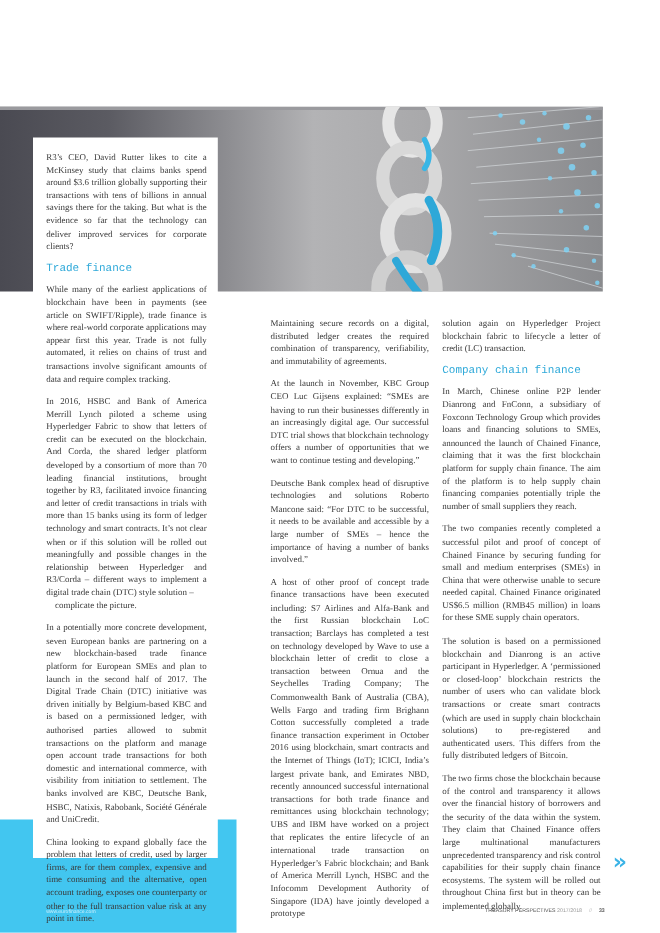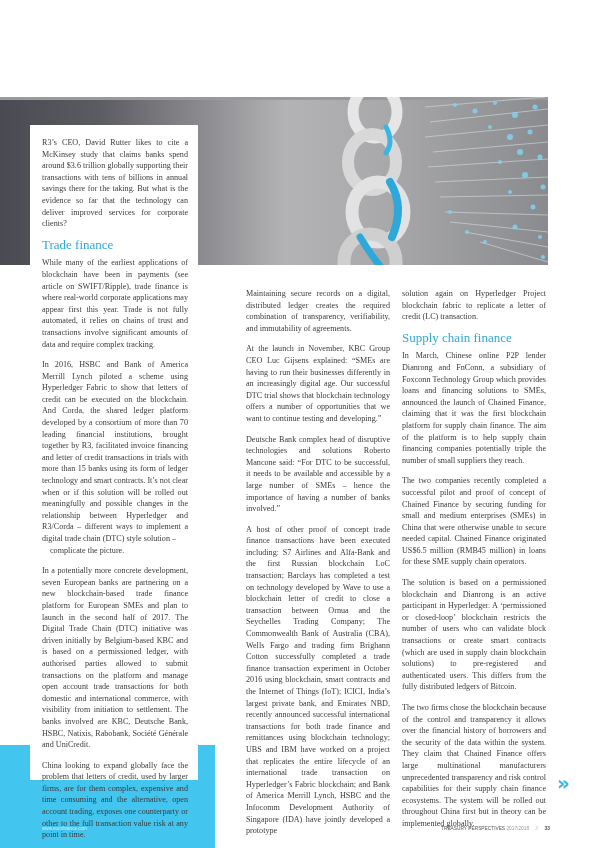--- a/index.html
+++ b/index.html
@@ -10,21 +10,21 @@
   .banner .top-stripe { position:absolute; left:0; top:0; width:100%; height:3px; background:#9a9a9e; }
   .chain { position:absolute; left:320px; top:-10px; width:110px; height:190px; }
   .fibers { position:absolute; left:425px; top:0; width:123px; height:168px; }
   .cyan-panel { position:absolute; left:0; top:745px; width:215px; height:103px; background:#42c6f0; }
   .white-box { position:absolute; left:30px; top:125px; width:168px; height:655px; background:#ffffff; }
   .col { position:absolute; font-size:8.15px; line-height:11.6px; text-align:justify; }
   .col p { margin:0 0 9px 0; hyphens:auto; }
   .col1 { left:42px; top:137px; width:146px; }
   .col2 { left:246px; top:288px; width:144px; }
   .col3 { left:402px; top:288px; width:144px; }
-  .subhead { font-family:Liberation Serif, serif; color:#2fa9d9; font-size:13px; font-weight:normal; margin:0 0 7px 0; }
+  .subhead { font-family:Liberation Mono, monospace; color:#2fa9d9; font-size:10px; font-weight:normal; margin:0 0 7px 0; }
   .indent { padding-left:8px; }
   .chevron { position:absolute; left:557px; top:773px; font-family:"DejaVu Sans",sans-serif; font-size:20px; font-weight:bold; color:#3bb3e6; letter-spacing:-6px; line-height:20px; }
   .footer-url { position:absolute; left:42px; top:826px; font-family:"Liberation Sans",sans-serif; font-size:4.6px; color:#cfeffc; }
   .footer-right { position:absolute; left:441px; top:826px; font-family:"Liberation Sans",sans-serif; font-size:4.8px; color:#555; white-space:nowrap; }
   .footer-right .yr { color:#999; }
   .footer-right .sep { color:#bbb; margin:0 5px; }
   .footer-right .pg { color:#555; font-weight:bold; }
 </style>
 </head>
 <body>
@@ -96,22 +96,22 @@
 </div>
 
 <div class="col col2">
   <p>Maintaining secure records on a digital, distributed ledger creates the required combination of transparency, verifiability, and immutability of agreements.</p>
   <p>At the launch in November, KBC Group CEO Luc Gijsens explained: “SMEs are having to run their businesses differently in an increasingly digital age. Our successful DTC trial shows that blockchain technology offers a number of opportunities that we want to continue testing and developing.”</p>
   <p>Deutsche Bank complex head of disruptive technologies and solutions Roberto Mancone said: “For DTC to be successful, it needs to be available and accessible by a large number of SMEs – hence the importance of having a number of banks involved.”</p>
   <p>A host of other proof of concept trade finance transactions have been executed including: S7 Airlines and Alfa-Bank and the first Russian blockchain LoC transaction; Barclays has completed a test on technology developed by Wave to use a blockchain letter of credit to close a transaction between Ornua and the Seychelles Trading Company; The Commonwealth Bank of Australia (CBA), Wells Fargo and trading firm Brighann Cotton successfully completed a trade finance transaction experiment in October 2016 using blockchain, smart contracts and the Internet of Things (IoT); ICICI, India’s largest private bank, and Emirates NBD, recently announced successful international transactions for both trade finance and remittances using blockchain technology; UBS and IBM have worked on a project that replicates the entire lifecycle of an international trade transaction on Hyperledger’s Fabric blockchain; and Bank of America Merrill Lynch, HSBC and the Infocomm Development Authority of Singapore (IDA) have jointly developed a prototype</p>
 </div>
 
 <div class="col col3">
-  <p>solution again on Hyperledger Project blockchain fabric to replicate a letter of credit (LC) transaction.</p>
-  <h3 class="subhead">Supply chain finance</h3>
+  <p>solution again on Hyperledger Project blockchain fabric to lifecycle a letter of credit (LC) transaction.</p>
+  <h3 class="subhead">Company chain finance</h3>
   <p>In March, Chinese online P2P lender Dianrong and FnConn, a subsidiary of Foxconn Technology Group which provides loans and financing solutions to SMEs, announced the launch of Chained Finance, claiming that it was the first blockchain platform for supply chain finance. The aim of the platform is to help supply chain financing companies potentially triple the number of small suppliers they reach.</p>
   <p>The two companies recently completed a successful pilot and proof of concept of Chained Finance by securing funding for small and medium enterprises (SMEs) in China that were otherwise unable to secure needed capital. Chained Finance originated US$6.5 million (RMB45 million) in loans for these SME supply chain operators.</p>
   <p>The solution is based on a permissioned blockchain and Dianrong is an active participant in Hyperledger. A ‘permissioned or closed-loop’ blockchain restricts the number of users who can validate block transactions or create smart contracts (which are used in supply chain blockchain solutions) to pre-registered and authenticated users. This differs from the fully distributed ledgers of Bitcoin.</p>
   <p>The two firms chose the blockchain because of the control and transparency it allows over the financial history of borrowers and the security of the data within the system. They claim that Chained Finance offers large multinational manufacturers unprecedented transparency and risk control capabilities for their supply chain finance ecosystems. The system will be rolled out throughout China first but in theory can be implemented globally.</p>
 </div>
 
 <div class="chevron">»</div>
 
 <div class="footer-url">www.eurofinance.com</div>
 <div class="footer-right">

